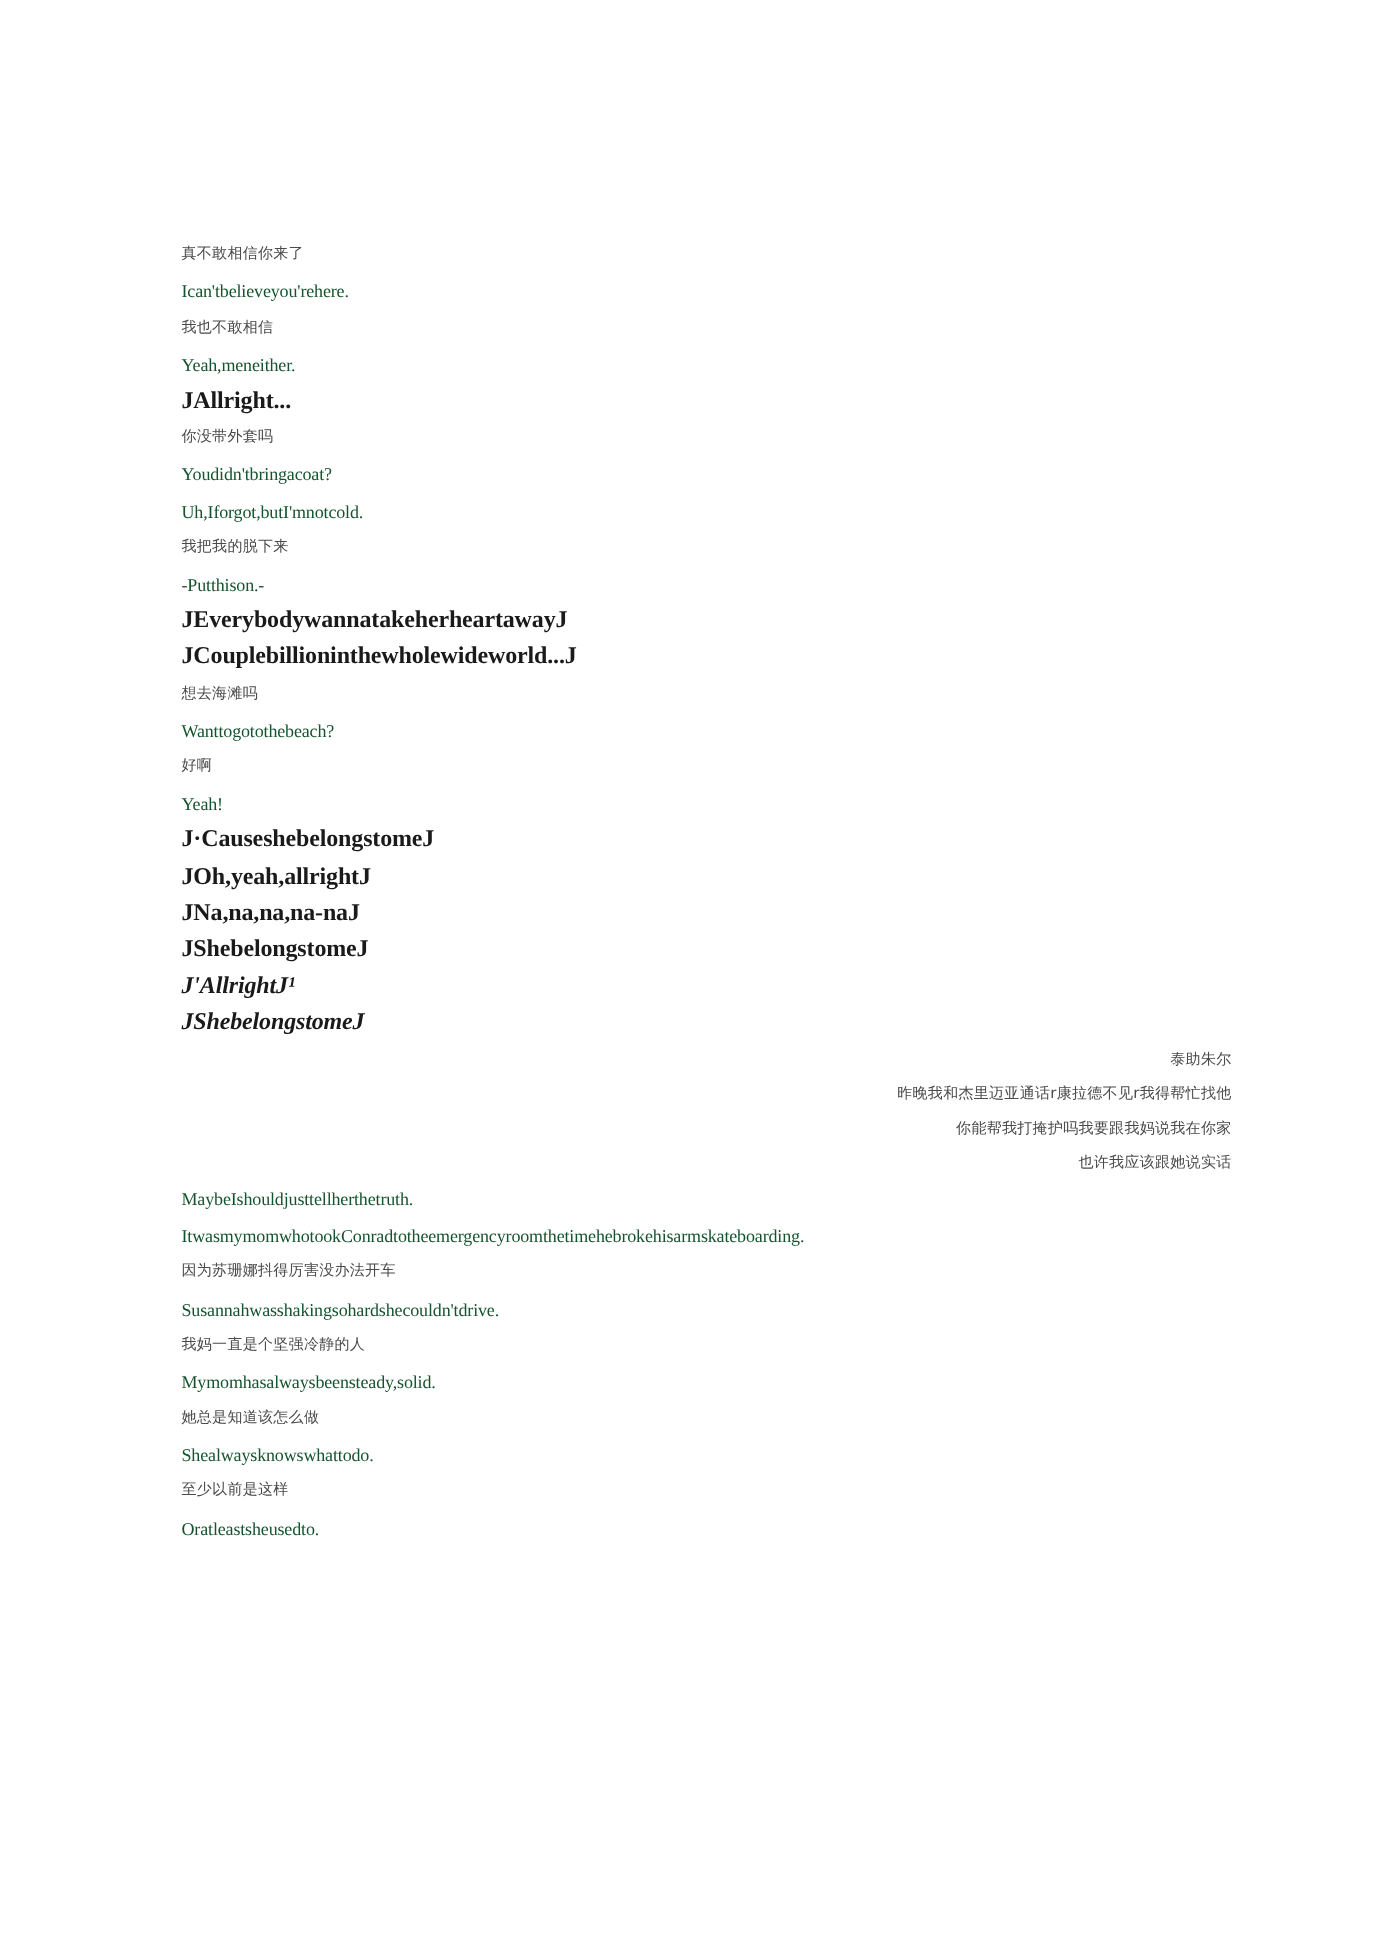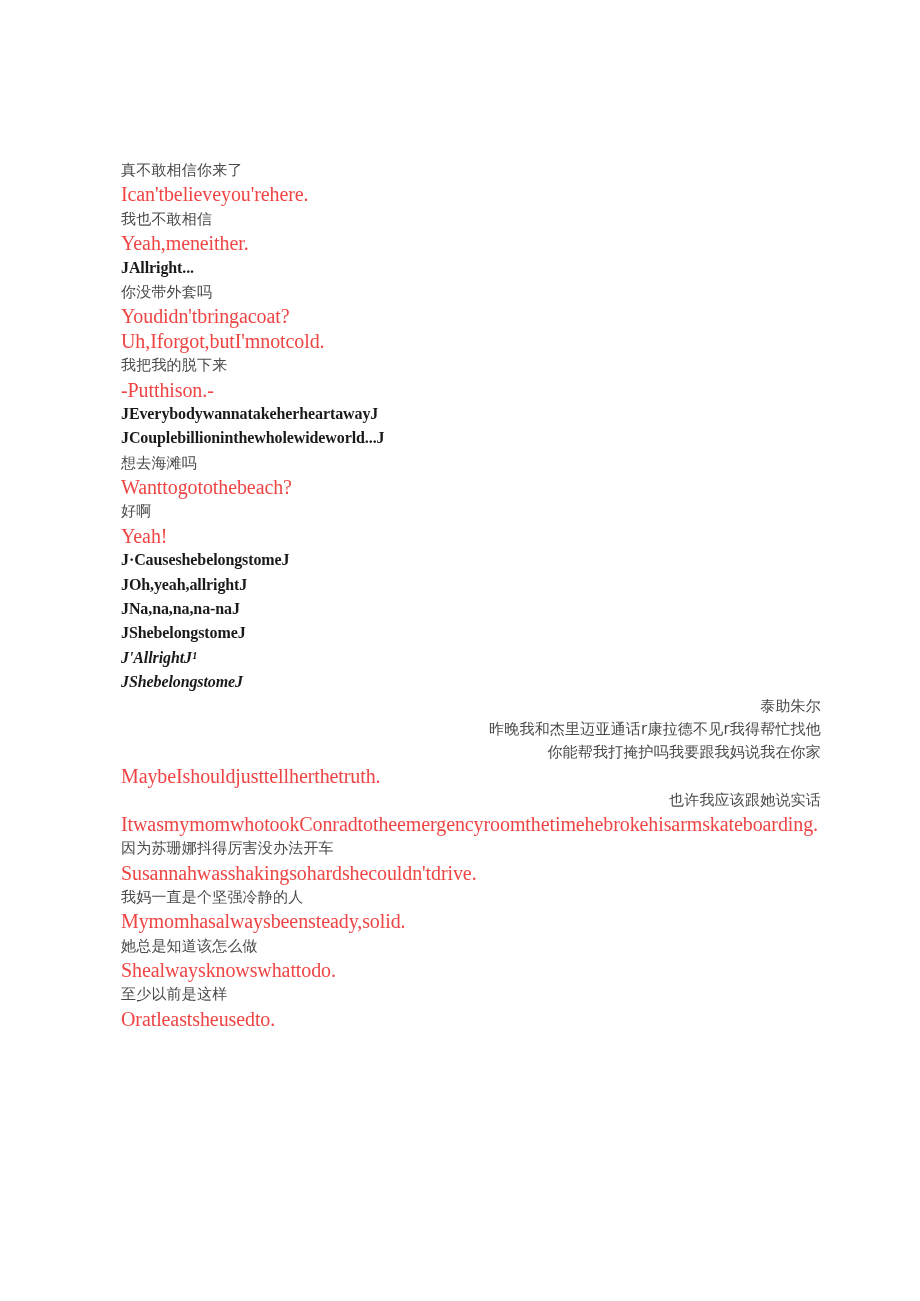--- a/index.html
+++ b/index.html
@@ -39,29 +39,29 @@
     font-size: 15.5px;
     line-height: 24.4px;
     height: 24.4px;
     letter-spacing: -0.1px;
   }
 
   
   .line.zh {
     color: #4a4a4a;
     font-family: "DejaVu Sans", "Liberation Sans", sans-serif;
-    font-size: 15px;
+    font-size: 10px;
     letter-spacing: 0.2px;
   }
 
   
   .line.en {
-    color: #ef4444;
+    color: #14532d;
     font-family: "Liberation Serif", "DejaVu Serif", serif;
-    font-size: 20px;
+    font-size: 12px;
     font-weight: 500;
   }
 
   
   .line.lyric {
     color: #1a1a1a;
     font-family: "Liberation Serif", "DejaVu Serif", serif;
     font-size: 16px;
     font-weight: 700;
   }
@@ -100,22 +100,22 @@
       <div class="line en">Yeah!</div>
       <div class="line lyric">J·CauseshebelongstomeJ</div>
       <div class="line lyric">JOh,yeah,allrightJ</div>
       <div class="line lyric">JNa,na,na,na-naJ</div>
       <div class="line lyric">JShebelongstomeJ</div>
       <div class="line lyric italicnote">J'AllrightJ¹</div>
       <div class="line lyric italicnote">JShebelongstomeJ</div>
       <div class="line zh tight">泰助朱尔</div>
       <div class="line zh tight">昨晚我和杰里迈亚通话r康拉德不见r我得帮忙找他</div>
       <div class="line zh tight">你能帮我打掩护吗我要跟我妈说我在你家</div>
+      <div class="line zh tight">也许我应该跟她说实话</div>
       <div class="line en">MaybeIshouldjusttellherthetruth.</div>
-      <div class="line zh tight">也许我应该跟她说实话</div>
       <div class="line en">ItwasmymomwhotookConradtotheemergencyroomthetimehebrokehisarmskateboarding.</div>
       <div class="line zh">因为苏珊娜抖得厉害没办法开车</div>
       <div class="line en">Susannahwasshakingsohardshecouldn'tdrive.</div>
       <div class="line zh">我妈一直是个坚强冷静的人</div>
       <div class="line en">Mymomhasalwaysbeensteady,solid.</div>
       <div class="line zh">她总是知道该怎么做</div>
       <div class="line en">Shealwaysknowswhattodo.</div>
       <div class="line zh">至少以前是这样</div>
       <div class="line en">Oratleastsheusedto.</div>
     </div>

